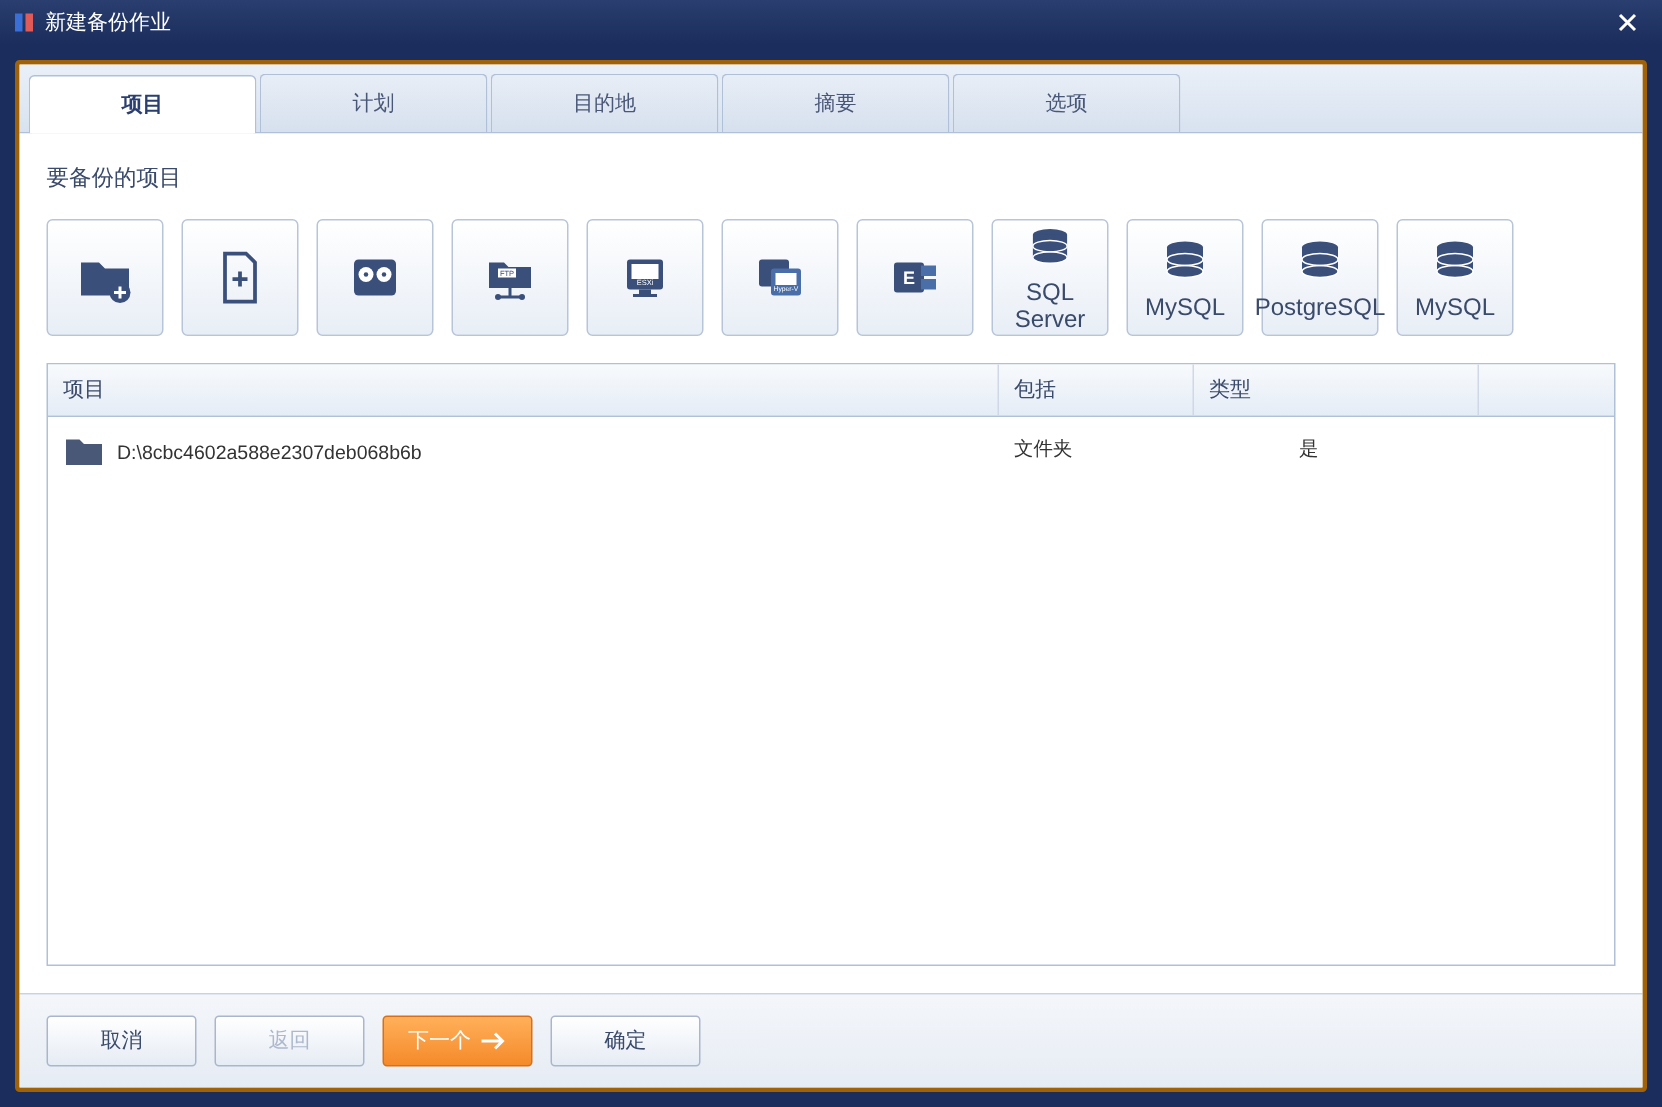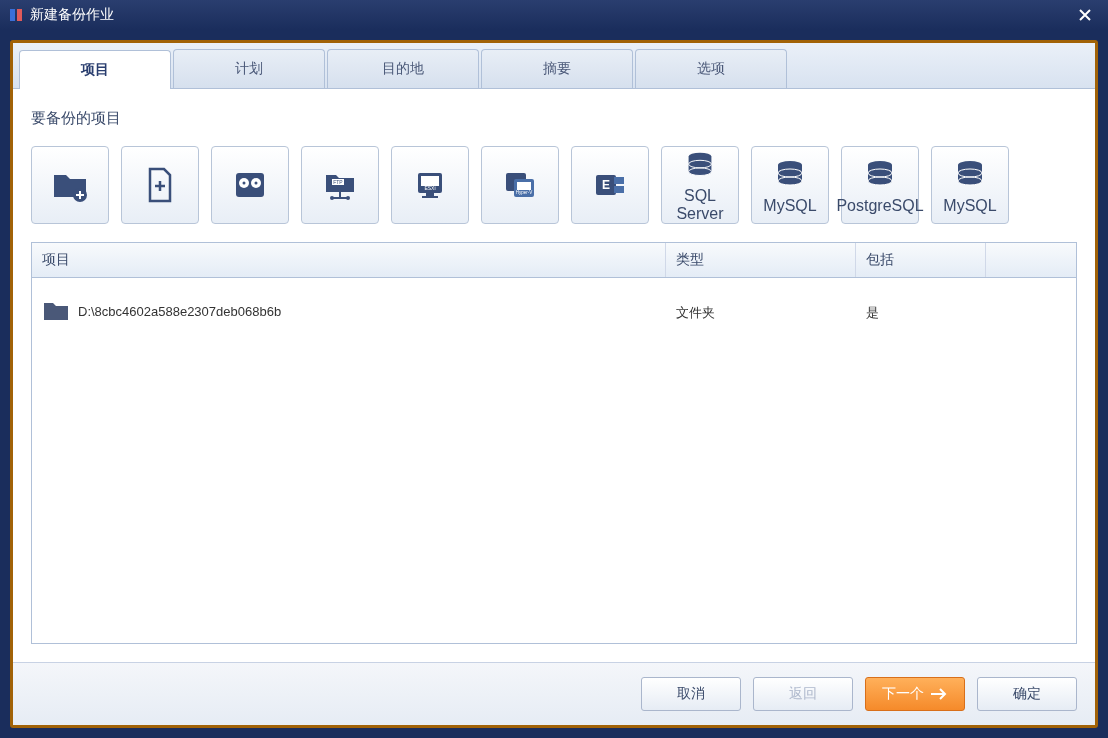--- a/index.html
+++ b/index.html
@@ -143,34 +143,33 @@
   font-size: 14px;
   border-right: 1px solid #d0d8e8;
 }
 .col-item { flex: 1; }
 .col-type { width: 190px; }
 .col-include { width: 130px; }
 .col-last { width: 90px; border-right: none; }
 .table-body { flex: 1; overflow: auto; }
 .tr {
   display: flex;
-  padding: 16px 0;
-  align-items: flex-end;
+  padding: 6px 0;
+  align-items: flex-start;
 }
 .td {
   padding: 6px 10px;
   color: #333;
   font-size: 13px;
 }
 .td.col-item { display: flex; align-items: center; gap: 8px; }
 .folder-ico { width: 28px; height: 22px; flex-shrink: 0; }
 .footer-row {
   padding: 14px 18px;
   display: flex;
-  justify-content: flex-end;
   gap: 12px;
   background: linear-gradient(to bottom, #f4f6fa, #e6ecf4);
   border-top: 1px solid #c8d2e4;
 }
 .btn {
   min-width: 100px;
   height: 34px;
   border: 1px solid #aab6cc;
   border-radius: 3px;
   background: linear-gradient(to bottom, #ffffff, #e6ecf4);
@@ -316,22 +315,22 @@
                 <ellipse cx="20" cy="18" rx="12" ry="4" fill="none" stroke="#fff" stroke-width="1"></ellipse>
                 <ellipse cx="20" cy="26" rx="12" ry="4" fill="none" stroke="#fff" stroke-width="1"></ellipse>
               </svg>
             <span class="tool-label">MySQL</span>
           </div>
         </div>
 
         <div class="table-wrap">
           <div class="table-head">
             <div class="th col-item">项目</div>
+            <div class="th col-include">包括</div>
             <div class="th col-type">类型</div>
-            <div class="th col-include">包括</div>
             <div class="th col-last"></div>
           </div>
           <div class="table-body">
             <div class="tr">
               <div class="td col-item">
                 <svg class="folder-ico" viewBox="0 0 28 22">
                     <path d="M2 3 h9 l3 3 h12 v14 h-24 z" fill="#4a5878"></path>
                   </svg>
                 <span>D:\8cbc4602a588e2307deb068b6b</span>
               </div>

